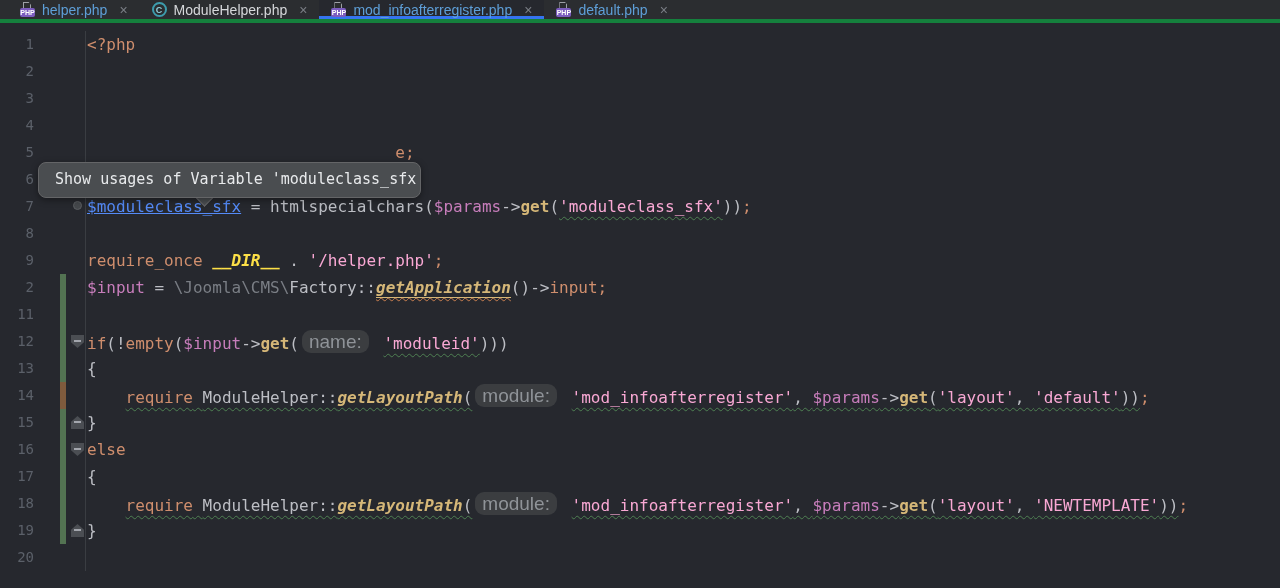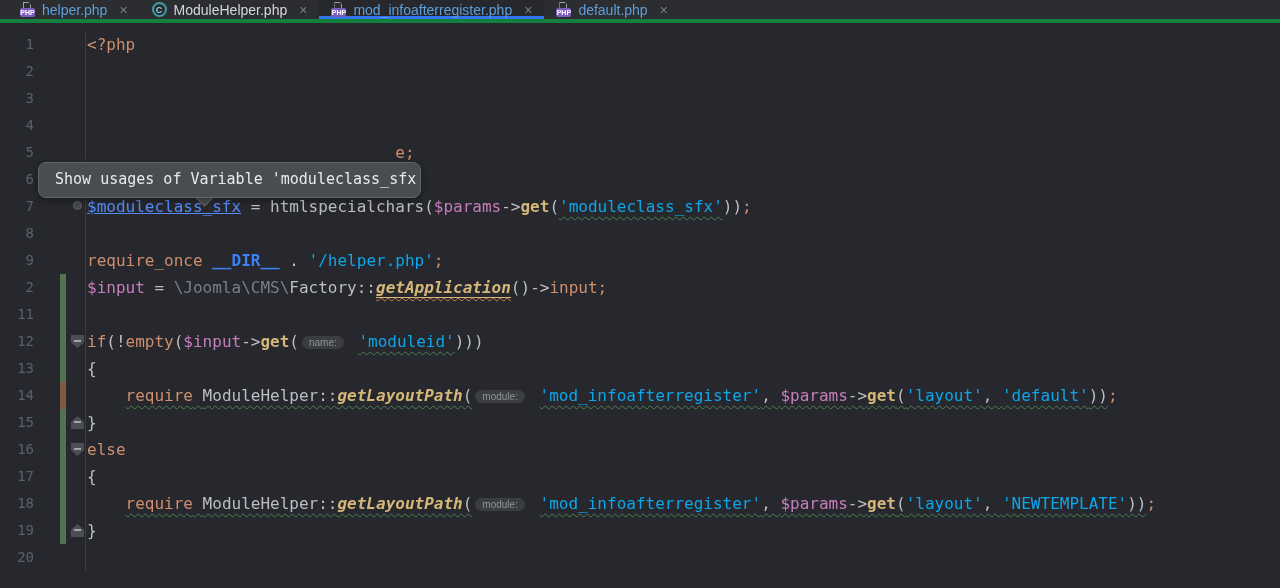--- a/index.html
+++ b/index.html
@@ -57,33 +57,33 @@
   .fold.down { clip-path:polygon(0 0,100% 0,100% 55%,50% 100%,0 55%); }
   .fold.up   { clip-path:polygon(50% 0,100% 45%,100% 100%,0 100%,0 45%); }
   .fold::after {
     content:""; position:absolute; left:3px; right:3px; top:5px; height:2px; background:#a3a6ad;
   }
   .code { white-space:pre; padding-left:1px; }
   
   .kw   { color:#cf8e6d; }
   .def  { color:#bcbec4; }
   .var  { color:#c77dbb; }
-  .str  { color:#0ea5e9; }
+  .str  { color:#f9a8d4; }
   .fn   { color:#d5b778; font-weight:600; }
   .fnit { color:#d5b778; font-weight:600; font-style:italic; }
   .ns   { color:#7a7e85; }
-  .magic{ color:#3b82f6; font-weight:600; }
+  .magic{ color:#fde047; font-style:italic; font-weight:600; }
   .link { color:#548af7; text-decoration:underline; }
   .u    { border-bottom:1px solid #d5b778; }
   .wg   { text-decoration:underline wavy #4e8052 1px; text-underline-offset:4px; }
   .wo   { text-decoration:underline wavy #c77d4f 1px; text-underline-offset:4px; }
   .str.wg { text-decoration:underline wavy #4e8052 1px; text-underline-offset:4px; }
   .hint {
     background:#3b3d40; color:#8f9398; border-radius:9px; padding:1px 7px;
-    font-family:"Liberation Sans", sans-serif; font-size:10px;
+    font-family:"Liberation Sans", sans-serif; font-size:19px;
     margin:0 5px 0 3px; vertical-align:1px;
   }
   
   .tooltip {
     position:absolute; left:10px; top:139px; width:383px; height:36px;
     background:#4a4d50; border:1px solid #646567; border-radius:8px;
     color:#e8eaec; font-size:15px; line-height:33px; padding:0 16px;
     z-index:5; box-shadow:0 2px 7px rgba(0,0,0,.4);
     white-space:nowrap; overflow:hidden;margin-left:28px;
   }

